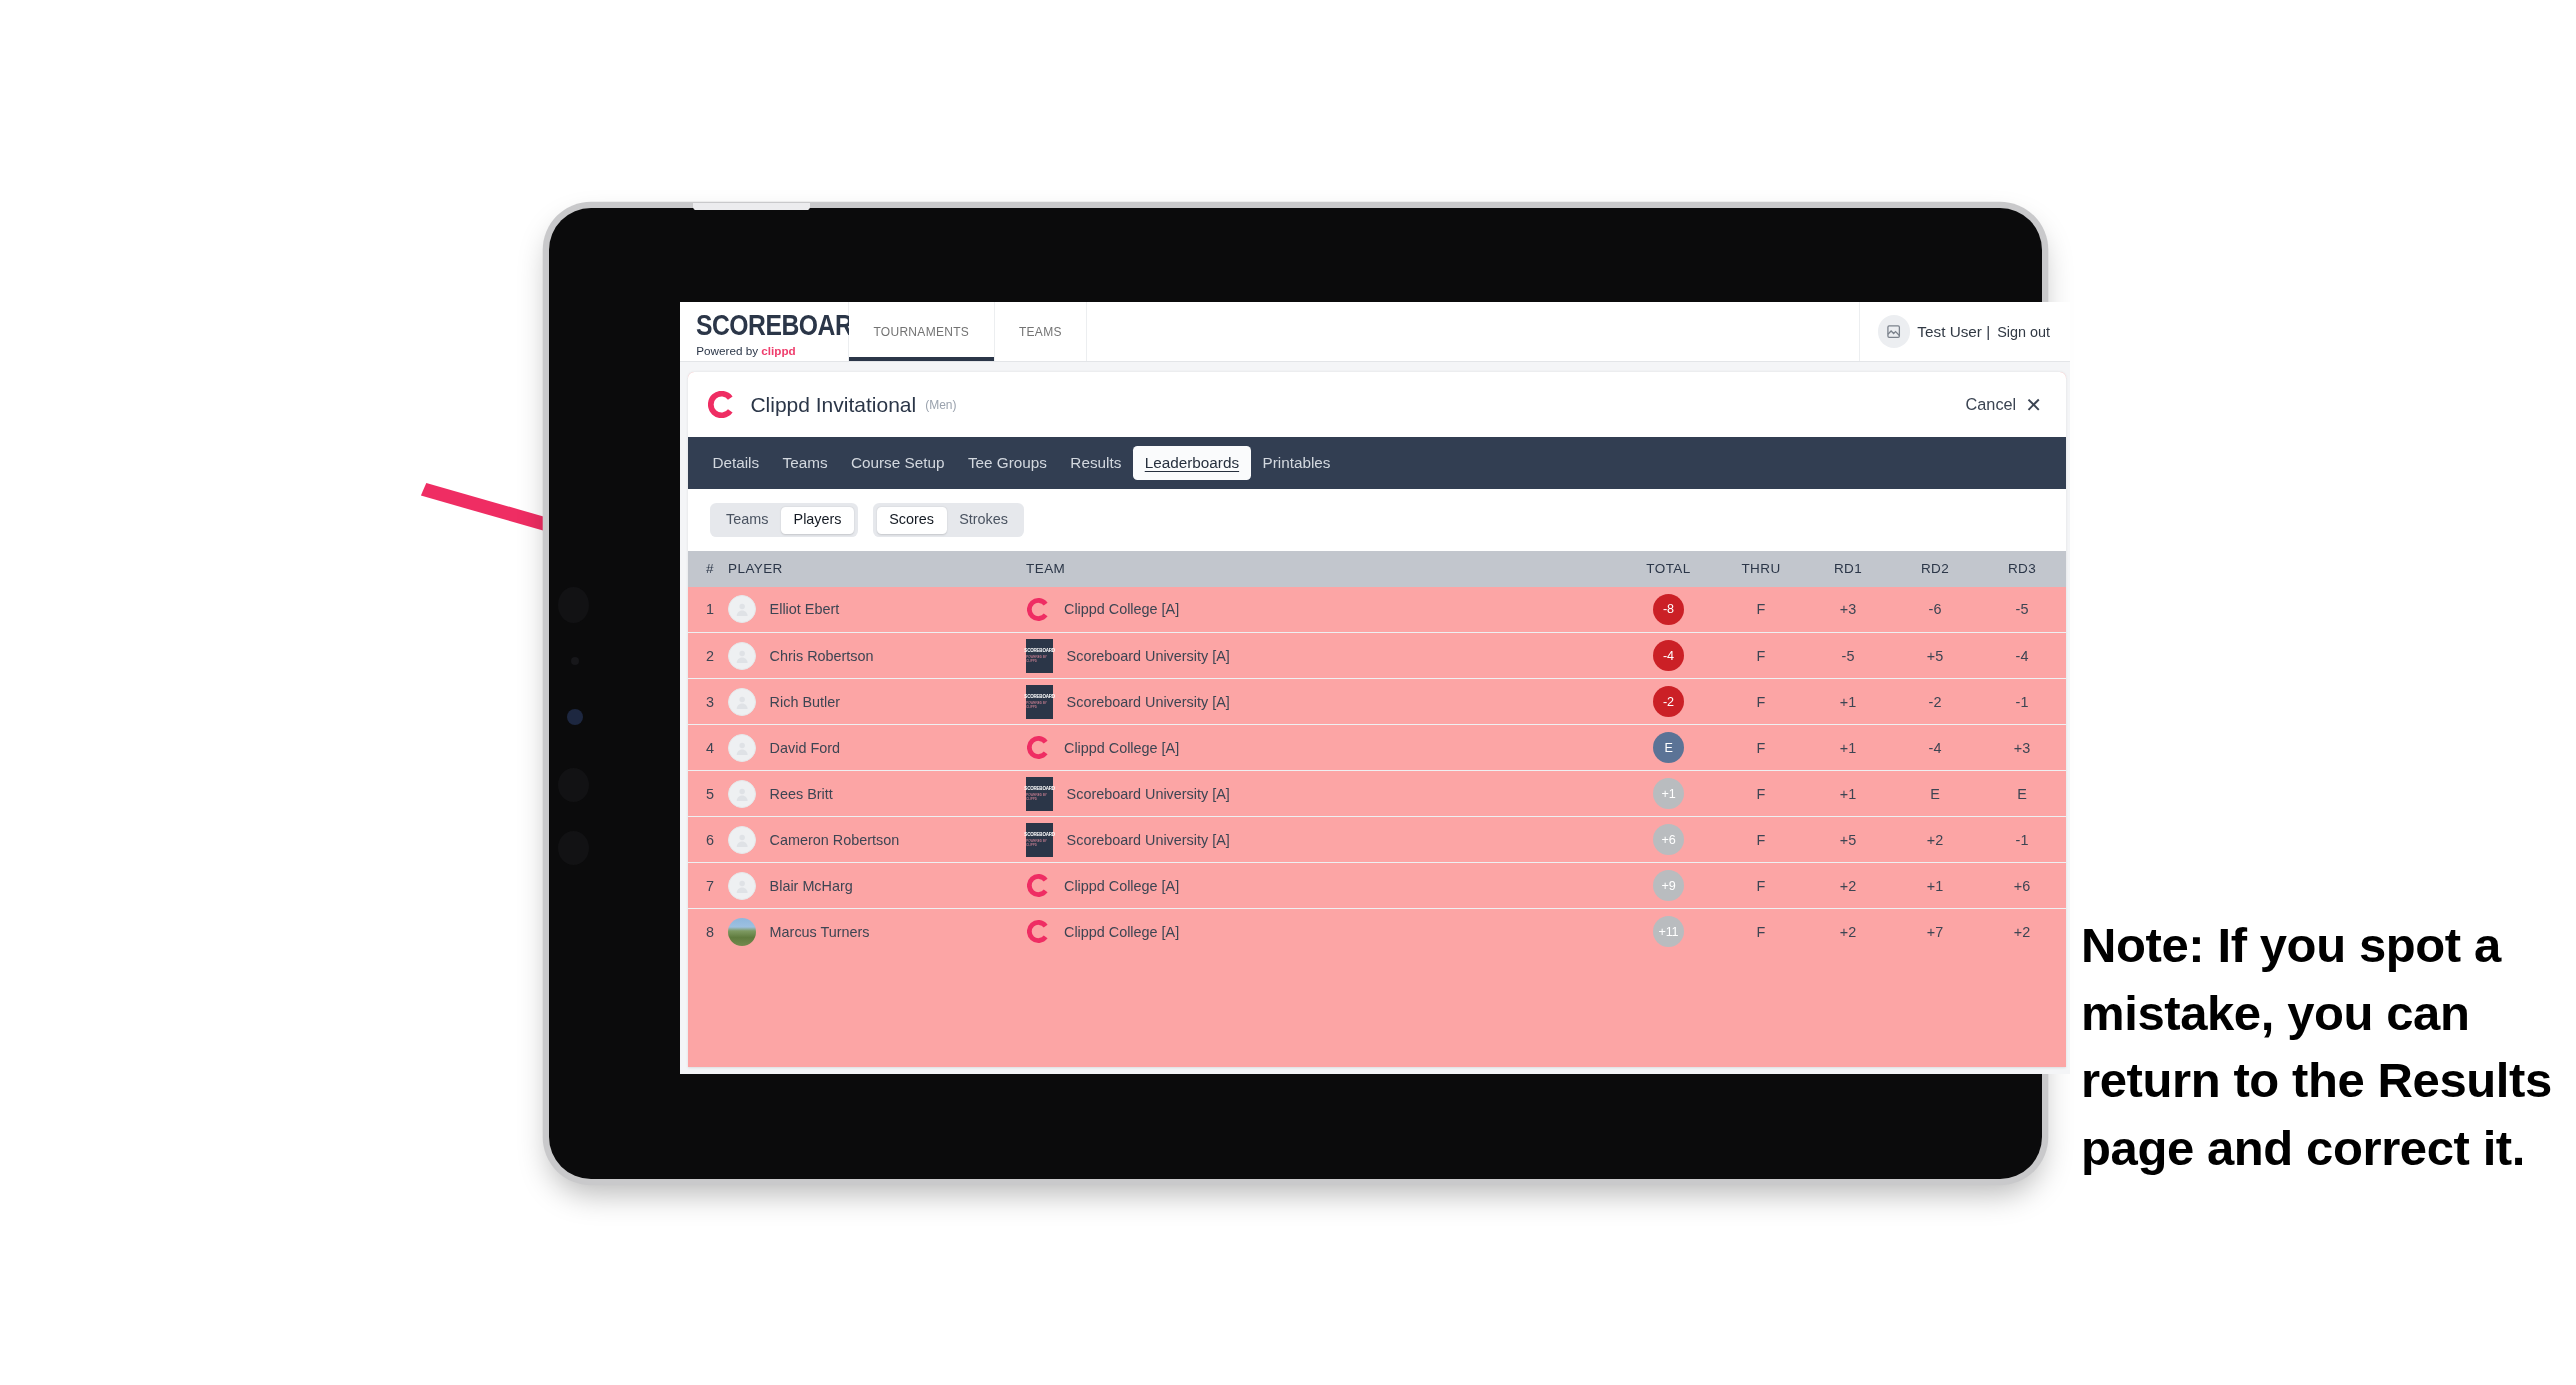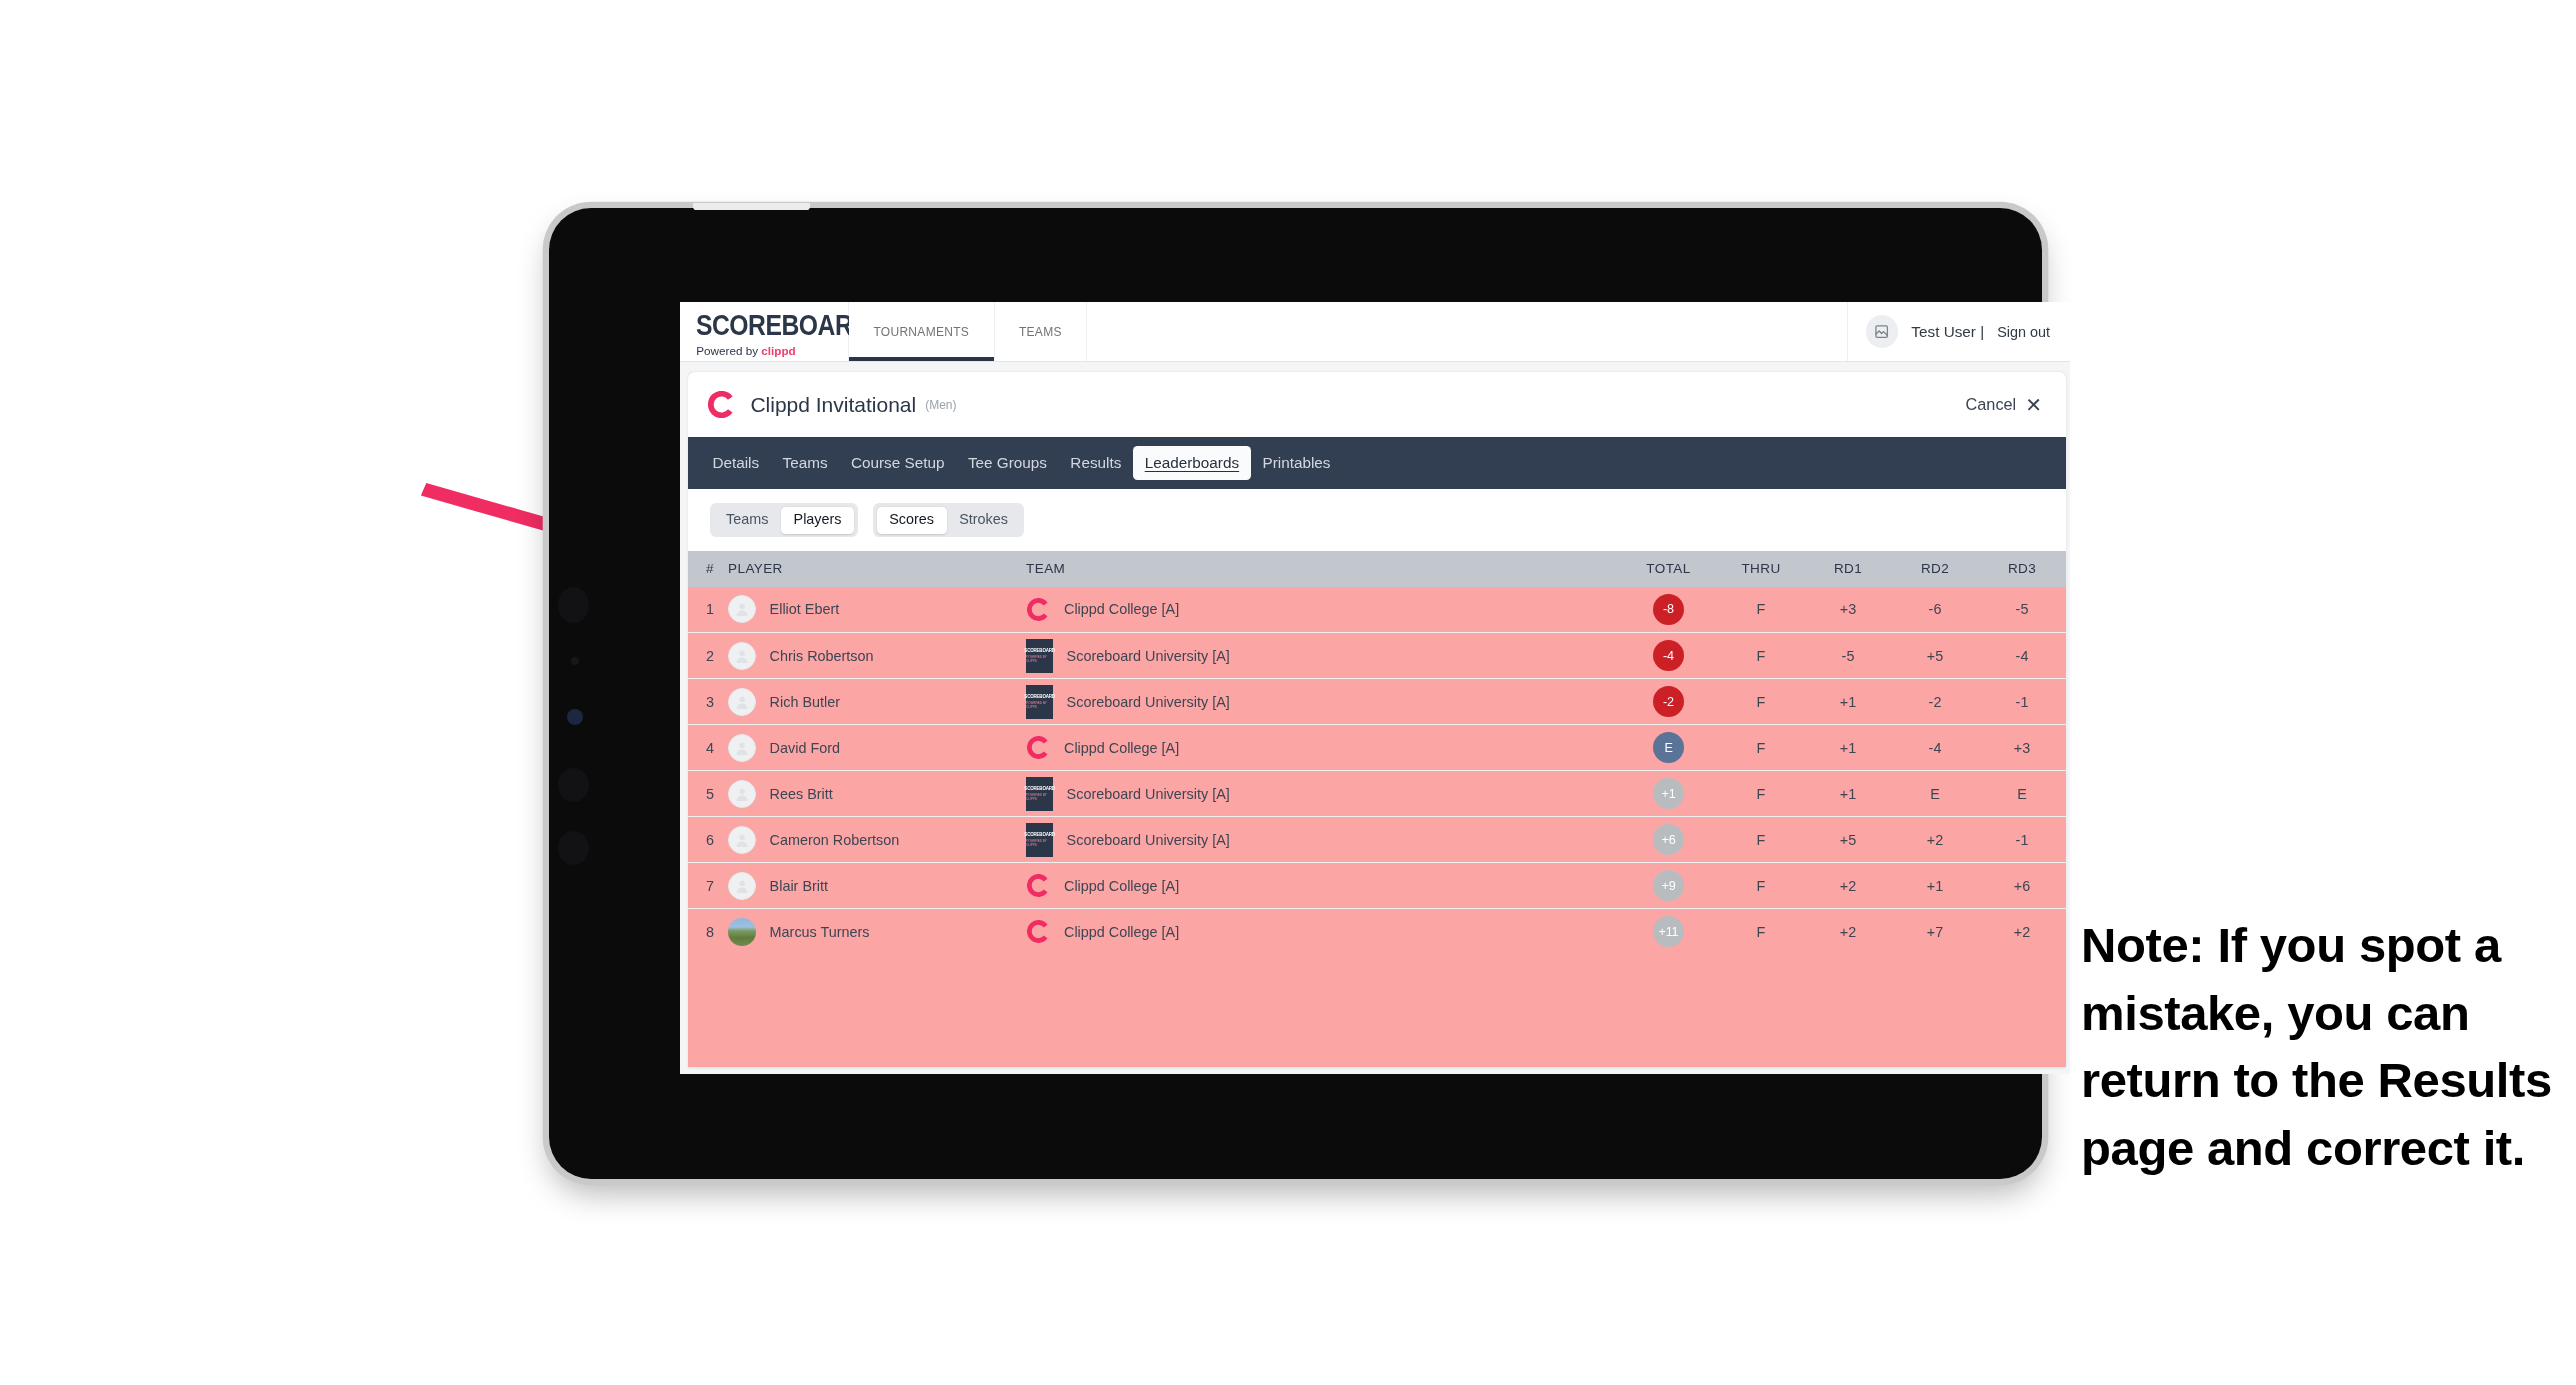--- a/index.html
+++ b/index.html
@@ -74,21 +74,21 @@
   .topnav-tab {
     display:flex; align-items:center; padding:0 24.4px;
     font-size:12px; color:#737373; letter-spacing:0.3px;
     border-right:0.9px solid #eceef0; position:relative;
     cursor:pointer; background:#fff;
   }
   .topnav-tab.active::after {
     content:""; position:absolute; left:0; right:0; bottom:0; height:3.6px; background:#2b3648;
   }
   #topnav-spacer { flex:1; border-right:0.9px solid #eceef0; }
-  #user-area { display:flex; align-items:center; gap:13px; padding:0 20px 0 18px; }
+  #user-area { display:flex; align-items:center; gap:7px; padding:0 20px 0 18px; }
   #user-avatar {
     width:32.5px; height:32.5px; border-radius:50%;
     background:#eceef1; display:flex; align-items:center; justify-content:center;
   }
   #user-name { font-size:15.3px; color:#313944; }
   #signout { font-size:14.4px; color:#313944; cursor:pointer; }
 
   
   #card {
     margin: 10px 4.5px 0 8.1px; background:#fca5a5;
@@ -441,21 +441,21 @@
               <tr>
                 <td class="c-rank">7</td>
                 <td class="c-player">
                   <div class="player-cell">
                     <div class="avatar">
                       <svg width="16.3" height="16.3" viewBox="0 0 24 24" fill="#dfe2e6">
                         <circle cx="12" cy="8" r="4"></circle>
                         <path d="M4 22c0-4.4 3.6-8 8-8s8 3.6 8 8z"></path>
                       </svg>
                     </div>
-                    <span>Blair Britt</span>
+                    <span>Blair McHarg</span>
                   </div>
                 </td>
                 <td class="c-team">
                   <div class="team-cell">
                     <div class="team-logo-c">
                       <svg width="22.6" height="27" viewBox="0 0 40 40">
                         <path d="M33 10.5A16 16 0 1 0 33 29.5" fill="none" stroke="#ef2d63" stroke-width="8.5"></path>
                       </svg>
                     </div>
                     <span>Clippd College [A]</span>

